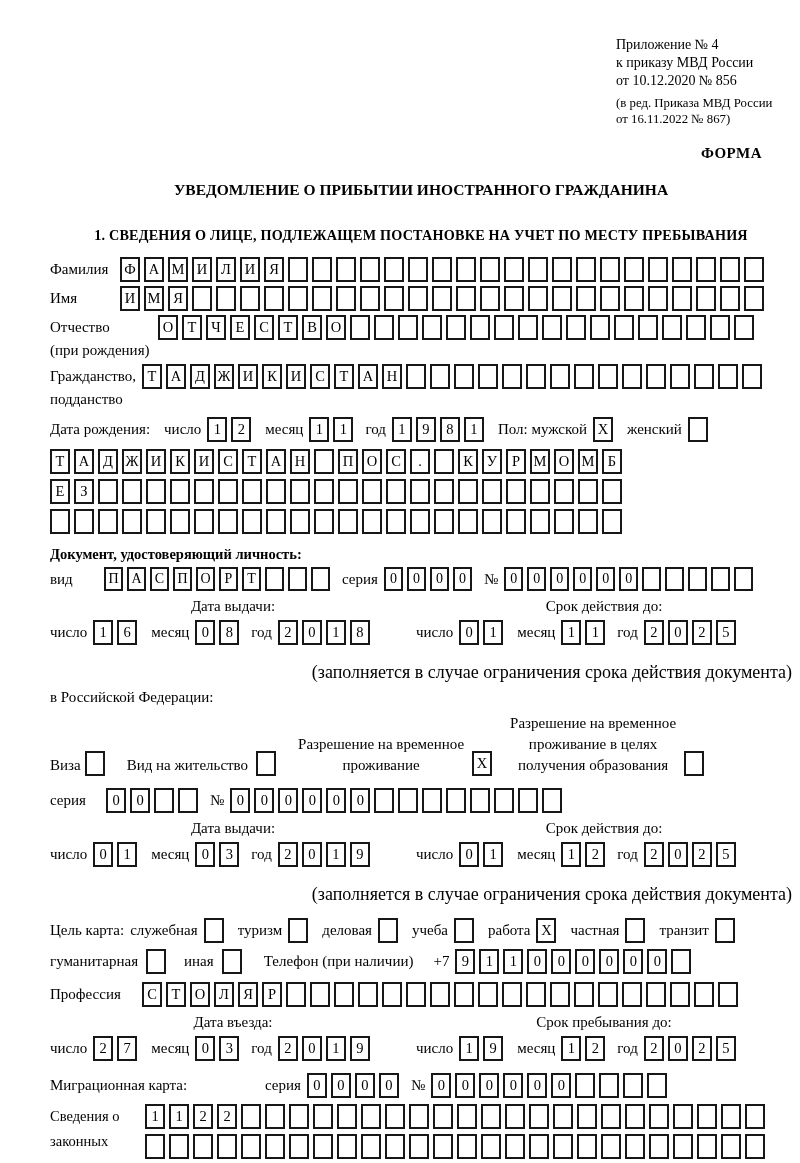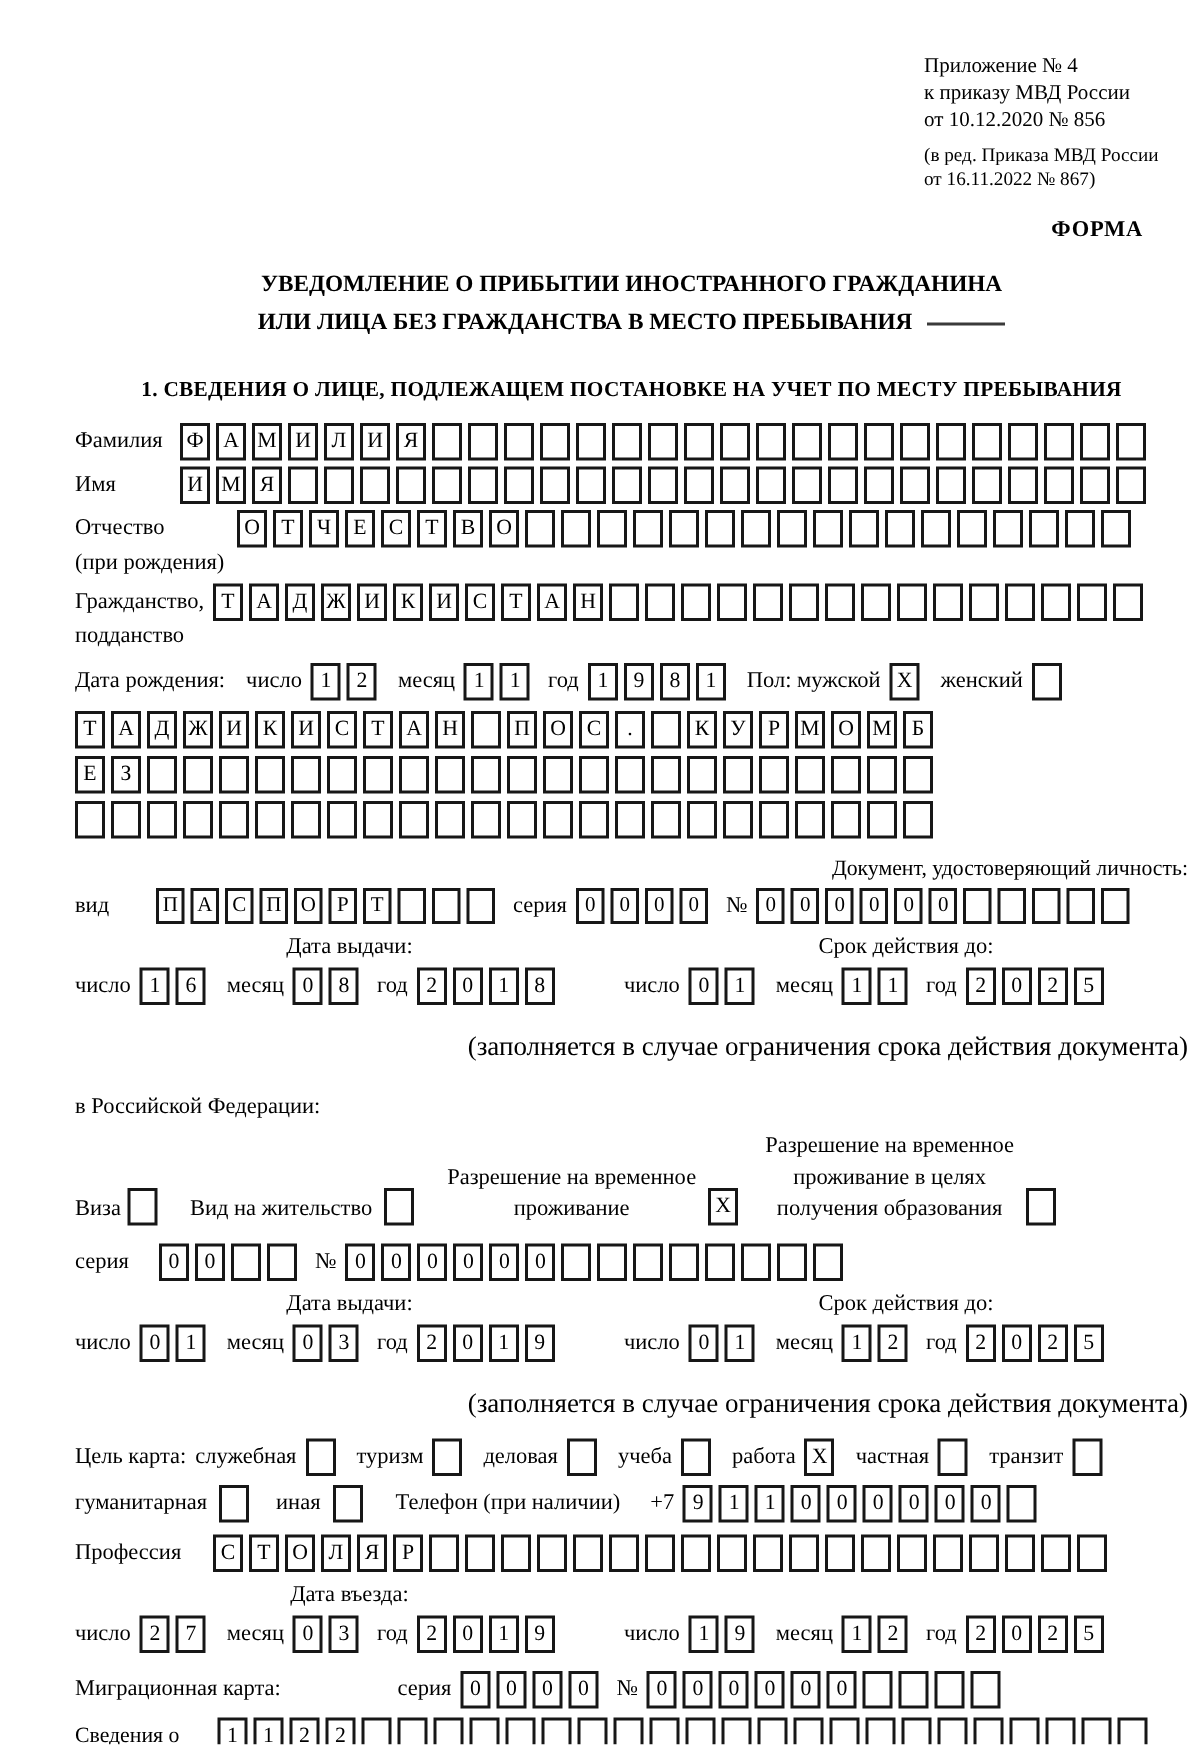--- a/index.html
+++ b/index.html
@@ -32,21 +32,21 @@
 
   .dl{font-size:15px;margin-right:6px;flex:none;}
   .dgroup{display:flex;align-items:center;flex:none;}
   .date-line{display:flex;align-items:center;margin-top:5px;}
   .dleft{width:366px;flex:none;display:flex;align-items:center;}
   .date-headers{display:flex;margin-top:7px;font-size:15px;}
   .dh-left{width:366px;flex:none;text-align:center;}
   .dh-right{flex:1;text-align:center;}
   .note-right{text-align:right;font-size:18px;margin-top:17px;}
 
-  .doc-heading{text-align:right;font-weight:normal;font-size:14.5px;margin-top:7px;}
+  .doc-heading{text-align:left;font-weight:bold;font-size:14.5px;margin-top:7px;}
 
   .stay-line{font-size:15px;margin-top:9px;}
 
   .opts{display:flex;align-items:flex-end;margin-top:7px;}
   .opt-label{font-size:15px;line-height:21px;text-align:center;flex:none;}
   .optbox{margin-left:8px;flex:none;}
   .ml18{margin-left:18px;} .ml14{margin-left:14px;}
 
   .purpose-row{display:flex;align-items:center;margin-top:13px;flex-wrap:nowrap;}
   .purpose-row .lbl{margin-right:6px;}
@@ -73,23 +73,20 @@
     <div>от 10.12.2020 № 856</div>
     <div class="gap"></div>
     <div class="small">(в ред. Приказа МВД России</div>
     <div class="small">от 16.11.2022 № 867)</div>
   </div>
 
   <div class="forma">ФОРМА</div>
 
   <div class="title">
     <div>УВЕДОМЛЕНИЕ О ПРИБЫТИИ ИНОСТРАННОГО ГРАЖДАНИНА</div>
-    <div>
-      <span>ИЛИ ЛИЦА БЕЗ ГРАЖДАНСТВА В МЕСТО ПРЕБЫВАНИЯ</span><span class="title-underline"></span>
-    </div>
   </div>
 
   <div class="section-heading">1. СВЕДЕНИЯ О ЛИЦЕ, ПОДЛЕЖАЩЕМ ПОСТАНОВКЕ НА УЧЕТ ПО МЕСТУ ПРЕБЫВАНИЯ</div>
 
   <div class="frow" style="margin-top:13px">
     <span class="lbl w70">Фамилия</span>
     <span class="cells">
           <span class="cell">Ф</span>
           <span class="cell">А</span>
           <span class="cell">М</span>
@@ -412,21 +409,21 @@
       <span class="cells">
             <span class="cell">2</span>
             <span class="cell">0</span>
             <span class="cell">2</span>
             <span class="cell">5</span>
           </span>
     </span>
   </div>
   <div class="note-right">(заполняется в случае ограничения срока действия документа)</div>
 
-  <div class="stay-line" style="margin-top:22px">в Российской Федерации:</div>
+  <div class="stay-line" style="margin-top:6px">в Российской Федерации:</div>
 
   <div class="opts">
     <span class="opt-label">Виза</span>
     <span class="cells optbox" style="margin-left:4px">
           <span class="cell"></span>
         </span>
     <span class="opt-label ml18">Вид на жительство</span>
     <span class="cells optbox">
           <span class="cell"></span>
         </span>
@@ -602,20 +599,21 @@
           <span class="cell"></span>
           <span class="cell"></span>
           <span class="cell"></span>
           <span class="cell"></span>
           <span class="cell"></span>
         </span>
   </div>
 
   <div class="date-headers">
     <span class="dh-left">Дата въезда:</span>
+    <span class="dh-right">Срок пребывания до:</span>
   </div>
   <div class="date-line">
     <span class="dleft">
       <span class="dl">число</span>
       <span class="cells" style="margin-right:10px">
             <span class="cell">2</span>
             <span class="cell">7</span>
           </span>
       <span class="dl">месяц</span>
       <span class="cells" style="margin-right:8px">

